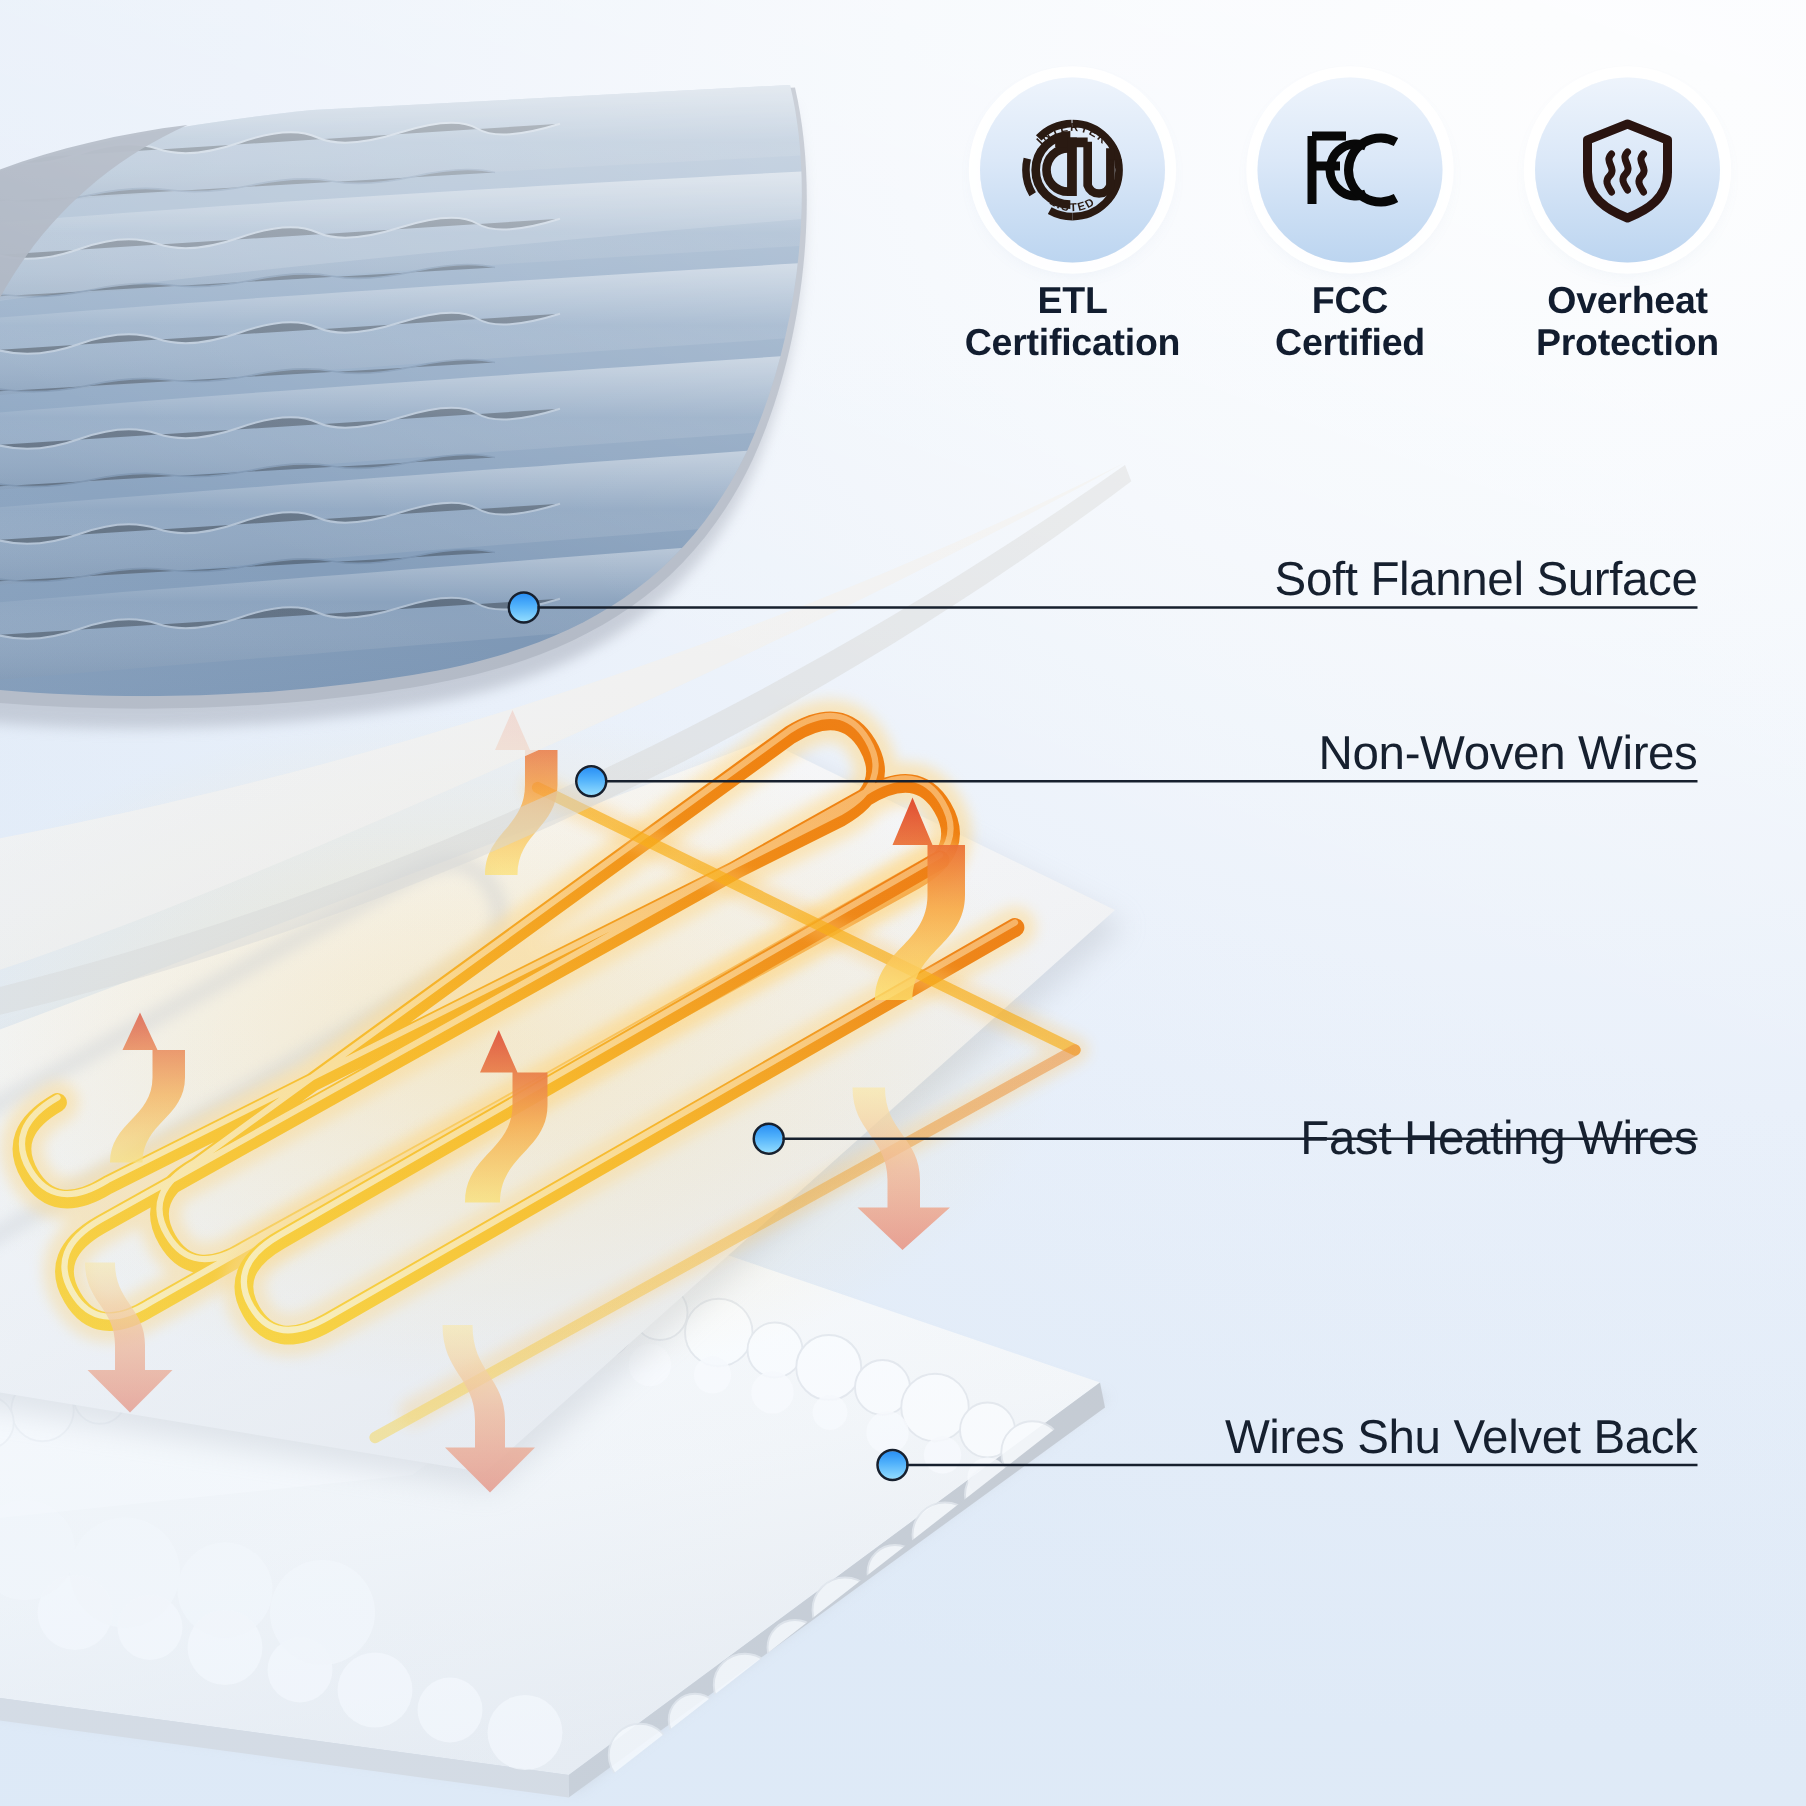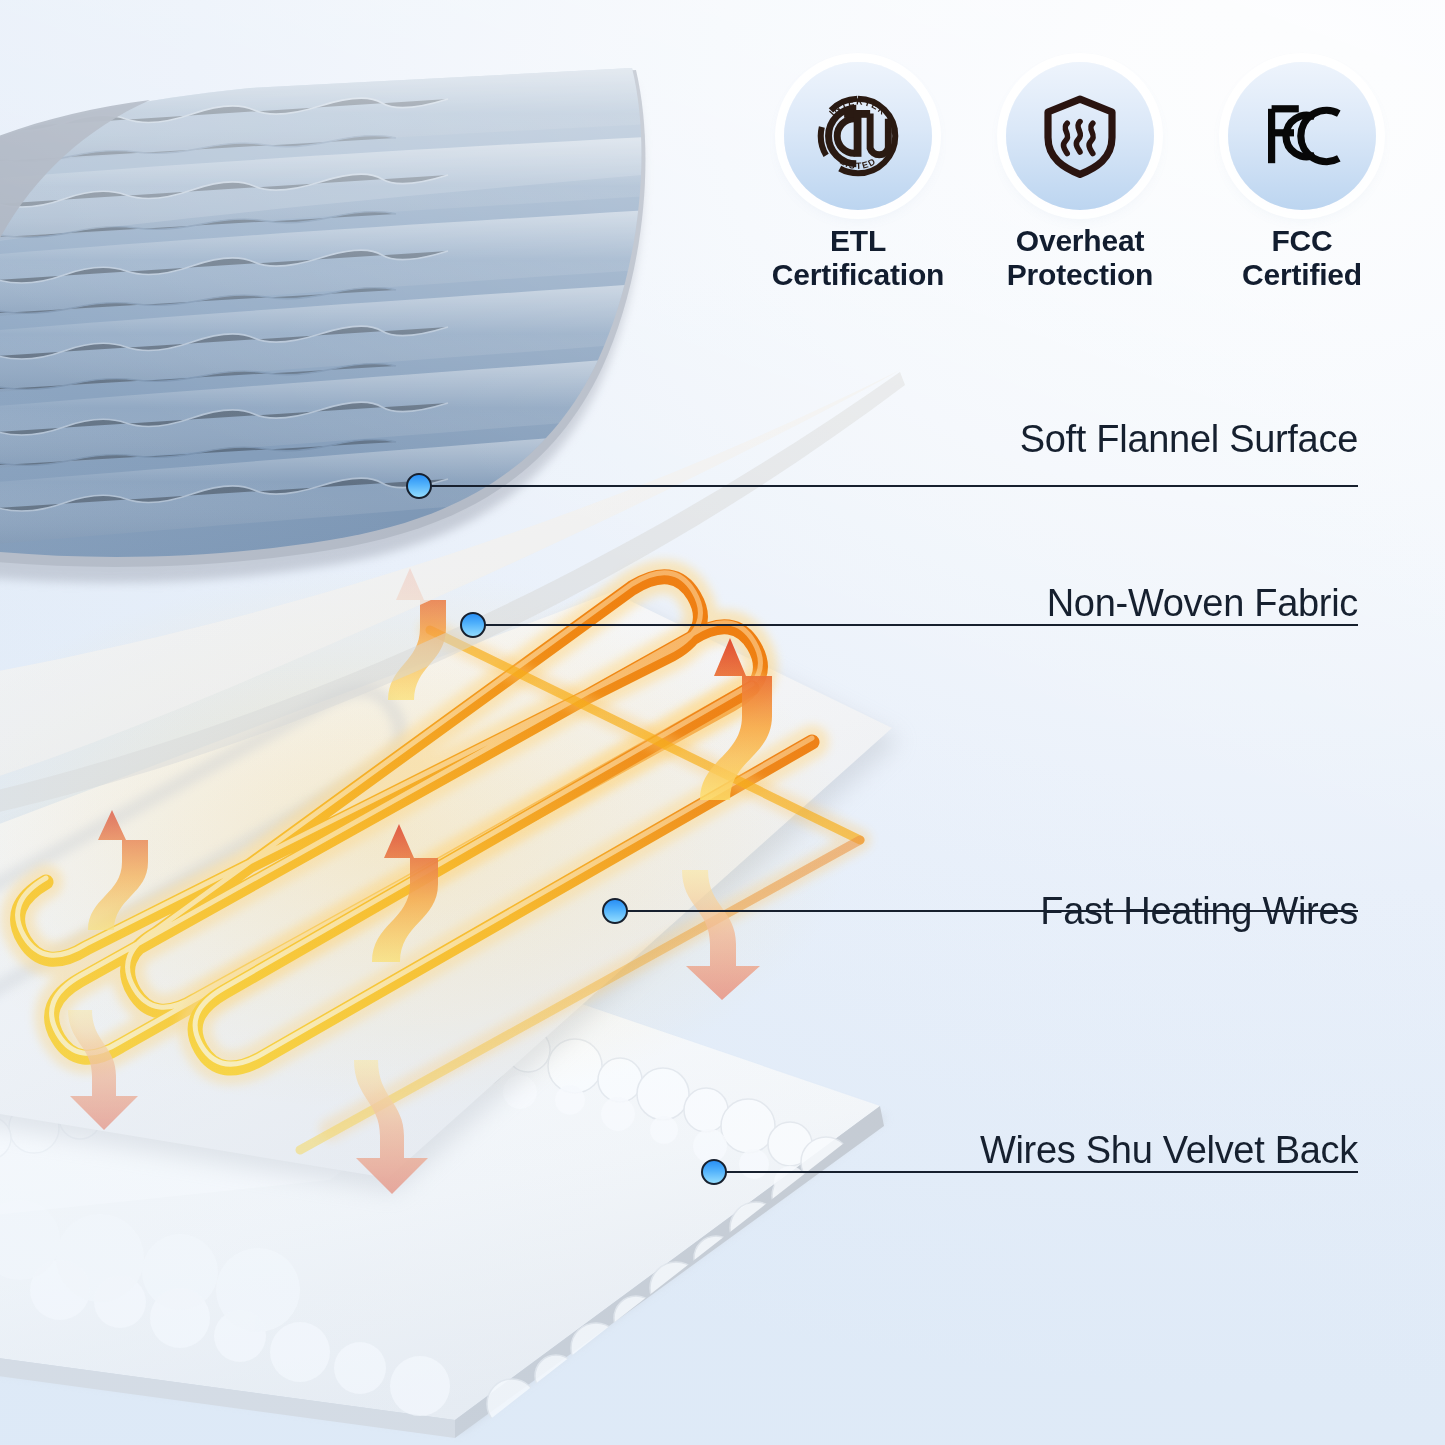--- a/index.html
+++ b/index.html
@@ -404,63 +404,63 @@
           </text>
         </svg>
       </div>
       <div class="badge-label">ETL
 Certification</div>
     </div>
 
     <div class="badge">
       <div class="badge-circle">
         <svg width="96" height="96" viewBox="0 0 120 120">
+          <g fill="none" stroke="#080808" stroke-width="9">
+
+            <path d="M 22,26 L 22,94" stroke-linecap="butt"></path>
+            <path d="M 22,26 L 56,26" stroke-linecap="butt"></path>
+            <path d="M 22,56 L 50,56" stroke-linecap="butt"></path>
+
+            <path d="M 76,36 A 26,26 0 1 0 76,84" stroke-linecap="butt"></path>
+
+            <path d="M 106,32 A 32,32 0 1 0 106,88" stroke-linecap="butt"></path>
+          </g>
+        </svg>
+      </div>
+      <div class="badge-label">FCC
+Certified</div>
+    </div>
+
+    <div class="badge">
+      <div class="badge-circle">
+        <svg width="96" height="96" viewBox="0 0 120 120">
           <path d="M 60,14 L 100,30 L 100,62 C 100,88 80,100 60,108
                    C 40,100 20,88 20,62 L 20,30 Z" fill="none" stroke="#2a1410" stroke-width="9" stroke-linejoin="round"></path>
           <g fill="none" stroke="#2a1410" stroke-width="7" stroke-linecap="round">
             <path d="M 44,44 c -8,8 6,14 -2,22 c -6,6 0,12 2,16"></path>
             <path d="M 60,42 c -8,8 6,14 -2,22 c -6,6 0,12 2,16"></path>
             <path d="M 76,44 c -8,8 6,14 -2,22 c -6,6 0,12 2,16"></path>
           </g>
         </svg>
       </div>
       <div class="badge-label">Overheat
 Protection</div>
     </div>
-
-    <div class="badge">
-      <div class="badge-circle">
-        <svg width="96" height="96" viewBox="0 0 120 120">
-          <g fill="none" stroke="#080808" stroke-width="9">
-
-            <path d="M 22,26 L 22,94" stroke-linecap="butt"></path>
-            <path d="M 22,26 L 56,26" stroke-linecap="butt"></path>
-            <path d="M 22,56 L 50,56" stroke-linecap="butt"></path>
-
-            <path d="M 76,36 A 26,26 0 1 0 76,84" stroke-linecap="butt"></path>
-
-            <path d="M 106,32 A 32,32 0 1 0 106,88" stroke-linecap="butt"></path>
-          </g>
-        </svg>
-      </div>
-      <div class="badge-label">FCC
-Certified</div>
-    </div>
   </div>
 
   <div class="callout">
     <span class="dot" style="left:406px; top:473px;"></span>
     <span class="rule" style="left:430px; top:485px; width:928px;"></span>
-    <span class="ctext" style="left:0; top:418px; width:1358px; text-align:right;">Soft Flannel Surface</span>
+    <span class="ctext" style="left:0; top:443px; width:1358px; text-align:right;">Soft Flannel Surface</span>
   </div>
 
   <div class="callout">
     <span class="dot" style="left:460px; top:612px;"></span>
     <span class="rule" style="left:484px; top:624px; width:874px;"></span>
-    <span class="ctext" style="left:0; top:582px; width:1358px; text-align:right;">Non-Woven Fabric</span>
+    <span class="ctext" style="left:0; top:582px; width:1358px; text-align:right;">Non-Woven Wires</span>
   </div>
 
   <div class="callout">
     <span class="dot" style="left:602px; top:898px;"></span>
     <span class="rule" style="left:626px; top:910px; width:732px;"></span>
     <span class="ctext" style="left:0; top:868px; width:1358px; text-align:right;margin-top:22px;">Fast Heating Wires</span>
   </div>
 
   <div class="callout">
     <span class="dot" style="left:701px; top:1159px;"></span>

